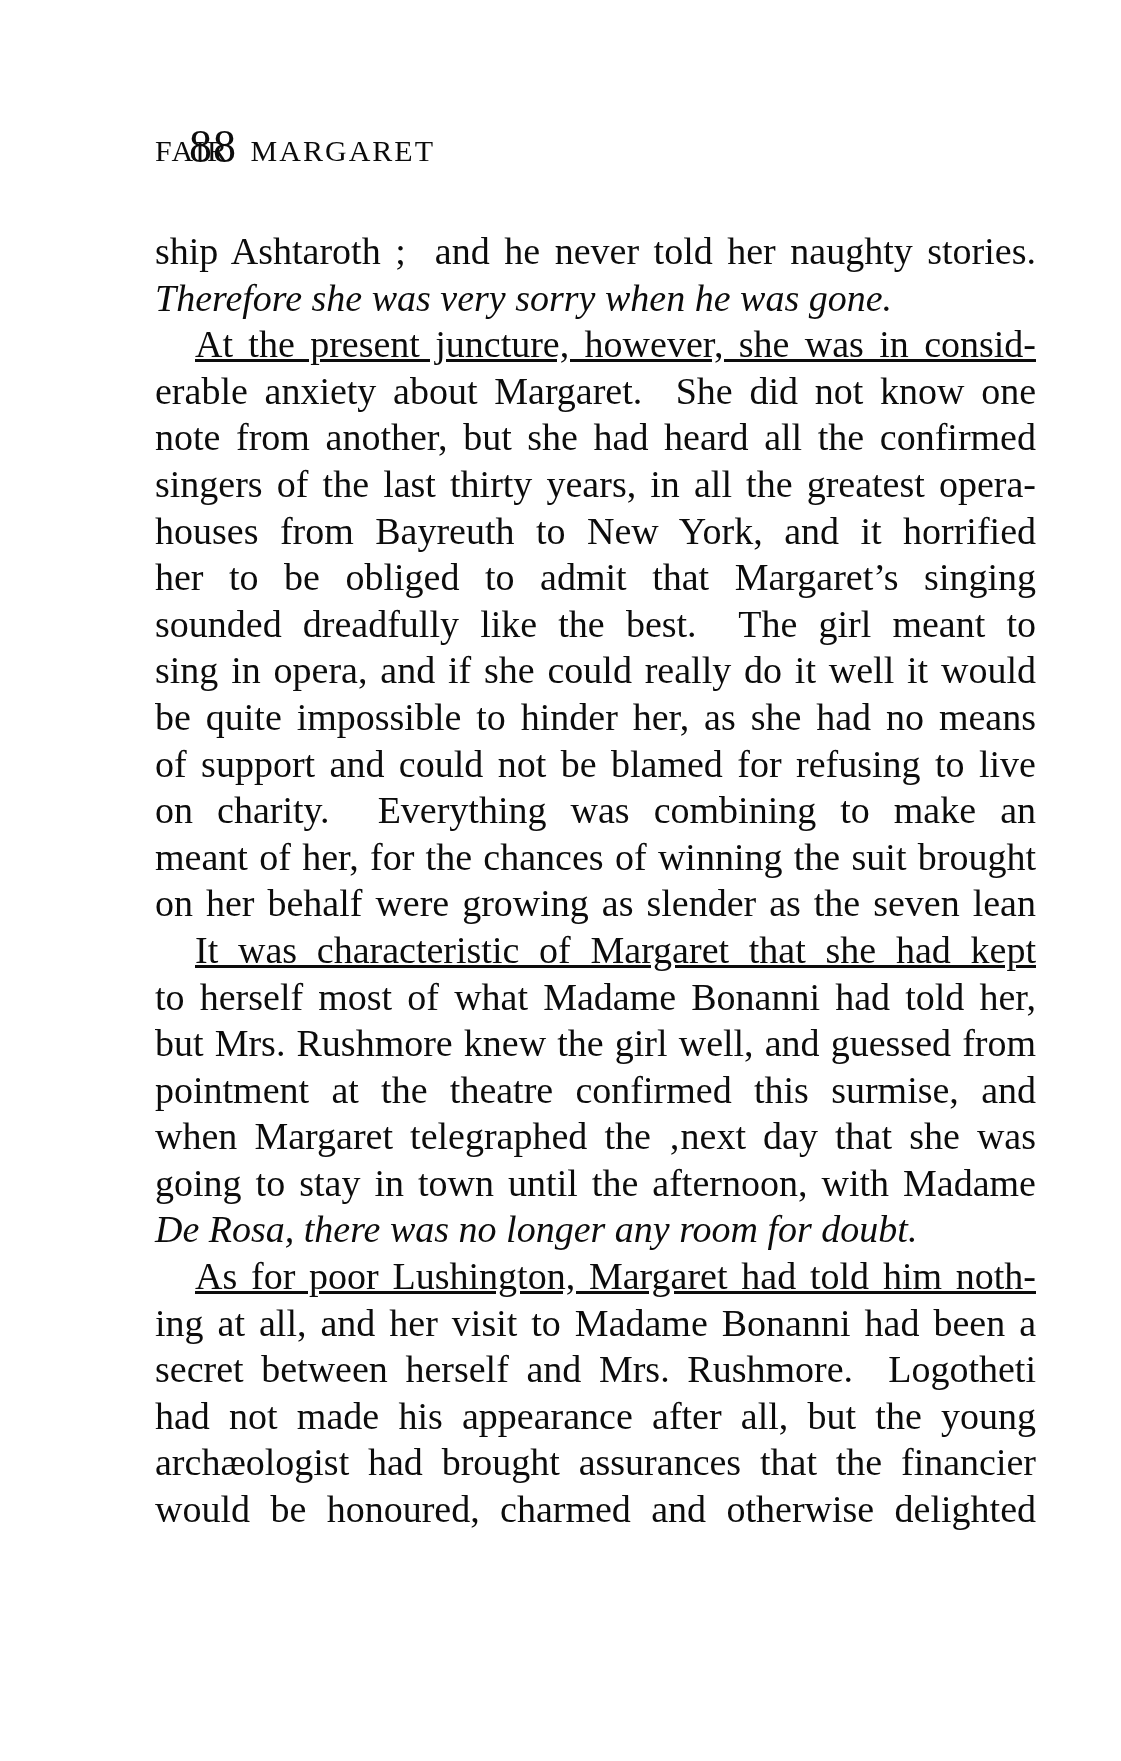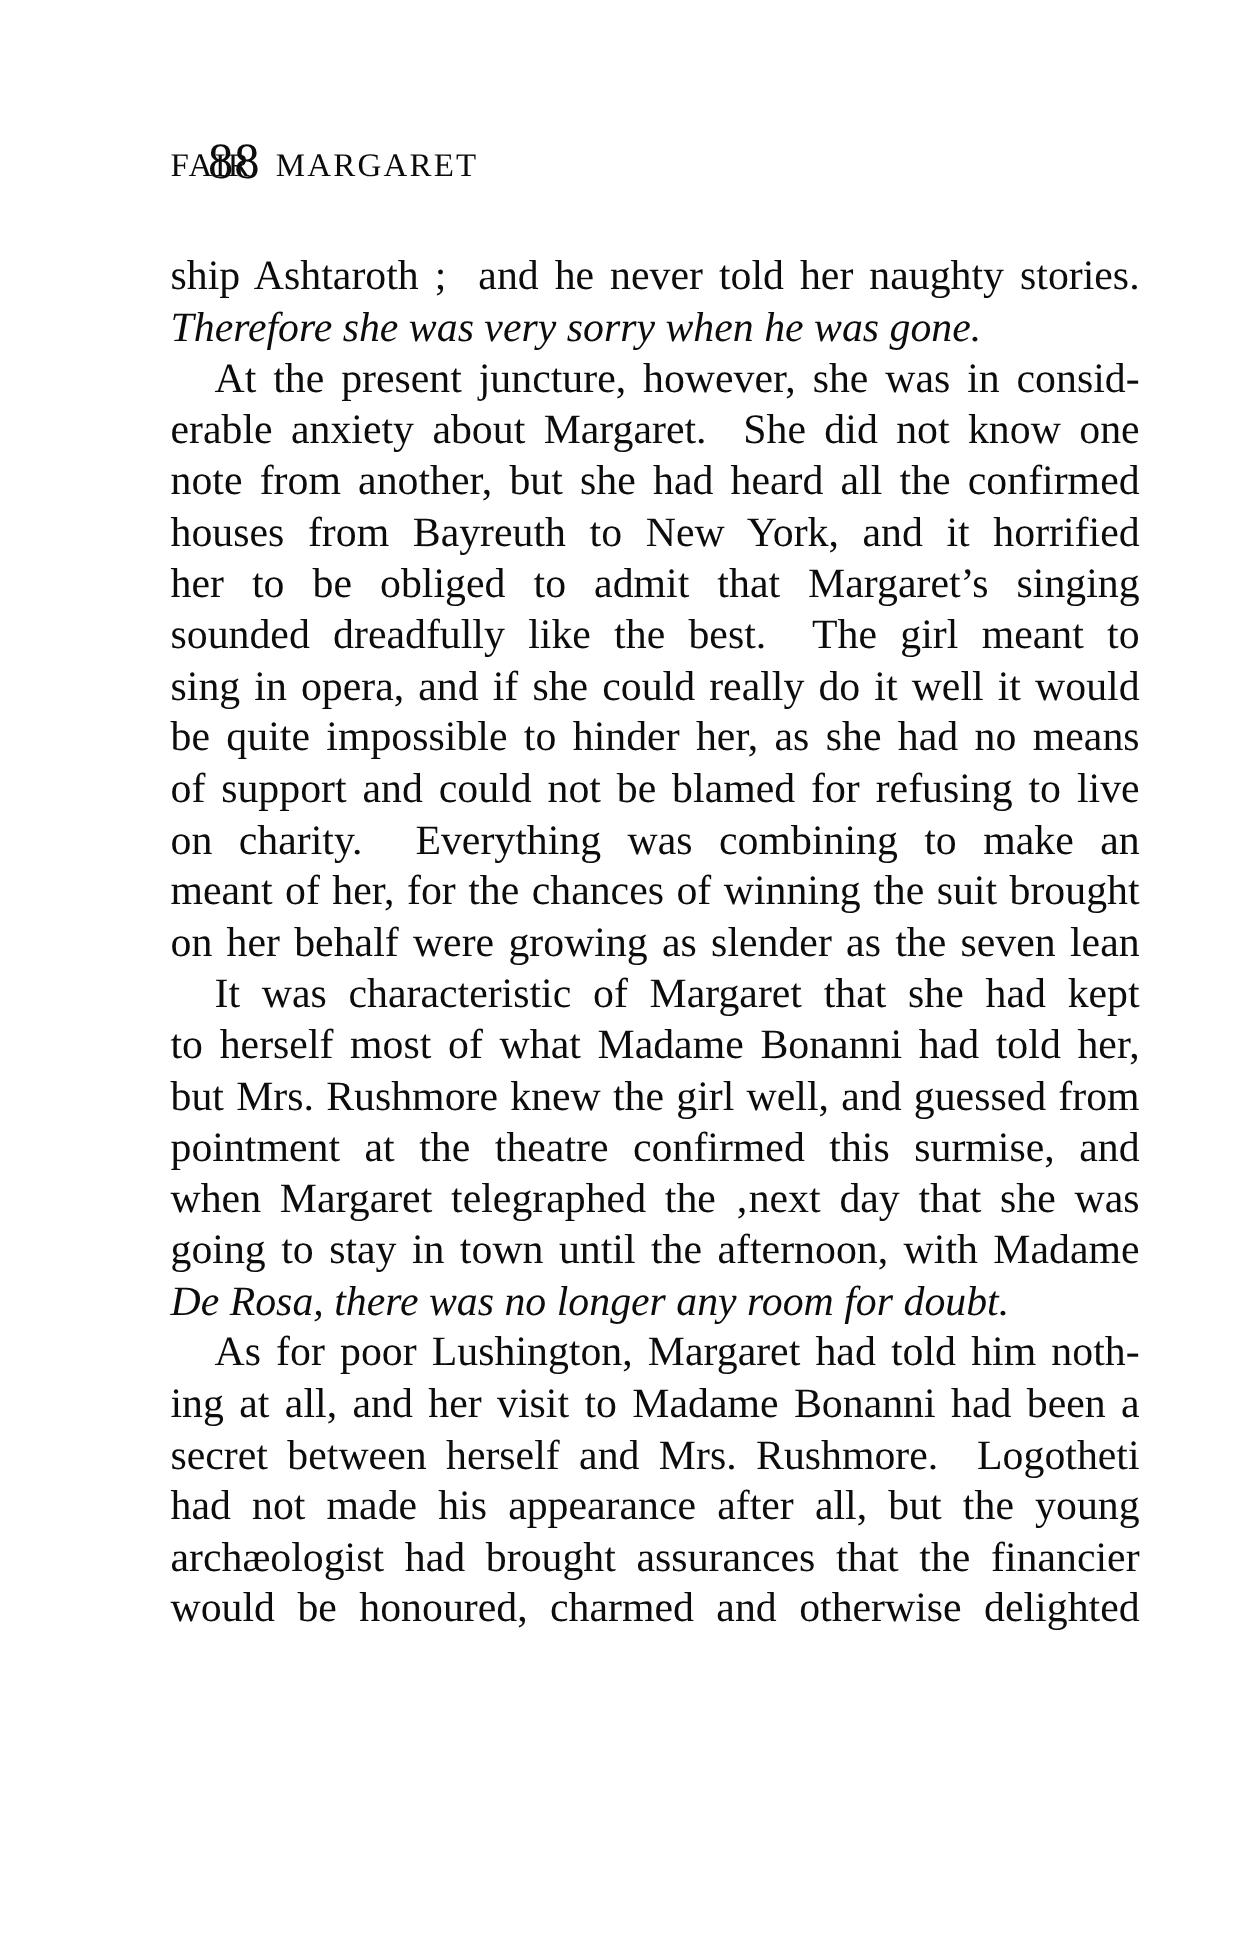--- a/index.html
+++ b/index.html
@@ -56,20 +56,21 @@
     font-size: 38px;
     line-height: 46.6px;
     height: 46.6px;
     white-space: normal;
     text-align: justify;
     text-align-last: justify;
     overflow: visible;
   }
   .line.indent {
     text-indent: 40px;
+    text-decoration: underline;
   }
   .line.para-end {
     text-align: center;
     text-align-last: left;
     font-style: italic;
   }
 </style>
 </head>
 <body>
 
@@ -78,20 +79,21 @@
     <span class="folio">88</span>
     <span class="running-title">FAIR MARGARET</span>
   </header>
 
   <main class="textblock" id="textblock">
       <div class="line">ship Ashtaroth&nbsp;;&nbsp; and he never told her naughty stories.</div>
       <div class="line para-end">Therefore she was very sorry when he was gone.</div>
       <div class="line indent">At the present juncture, however, she was in consid-</div>
       <div class="line">erable anxiety about Margaret.&nbsp; She did not know one</div>
       <div class="line">note from another, but she had heard all the confirmed</div>
+      <div class="line">singers of the last thirty years, in all the greatest opera-</div>
       <div class="line">houses from Bayreuth to New York, and it horrified</div>
       <div class="line">her to be obliged to admit that Margaret’s singing</div>
       <div class="line">sounded dreadfully like the best.&nbsp; The girl meant to</div>
       <div class="line">sing in opera, and if she could really do it well it would</div>
       <div class="line">be quite impossible to hinder her, as she had no means</div>
       <div class="line">of support and could not be blamed for refusing to live</div>
       <div class="line">on charity.&nbsp; Everything was combining to make an</div>
       <div class="line">meant of her, for the chances of winning the suit brought</div>
       <div class="line">on her behalf were growing as slender as the seven lean</div>
       <div class="line indent">It was characteristic of Margaret that she had kept</div>

